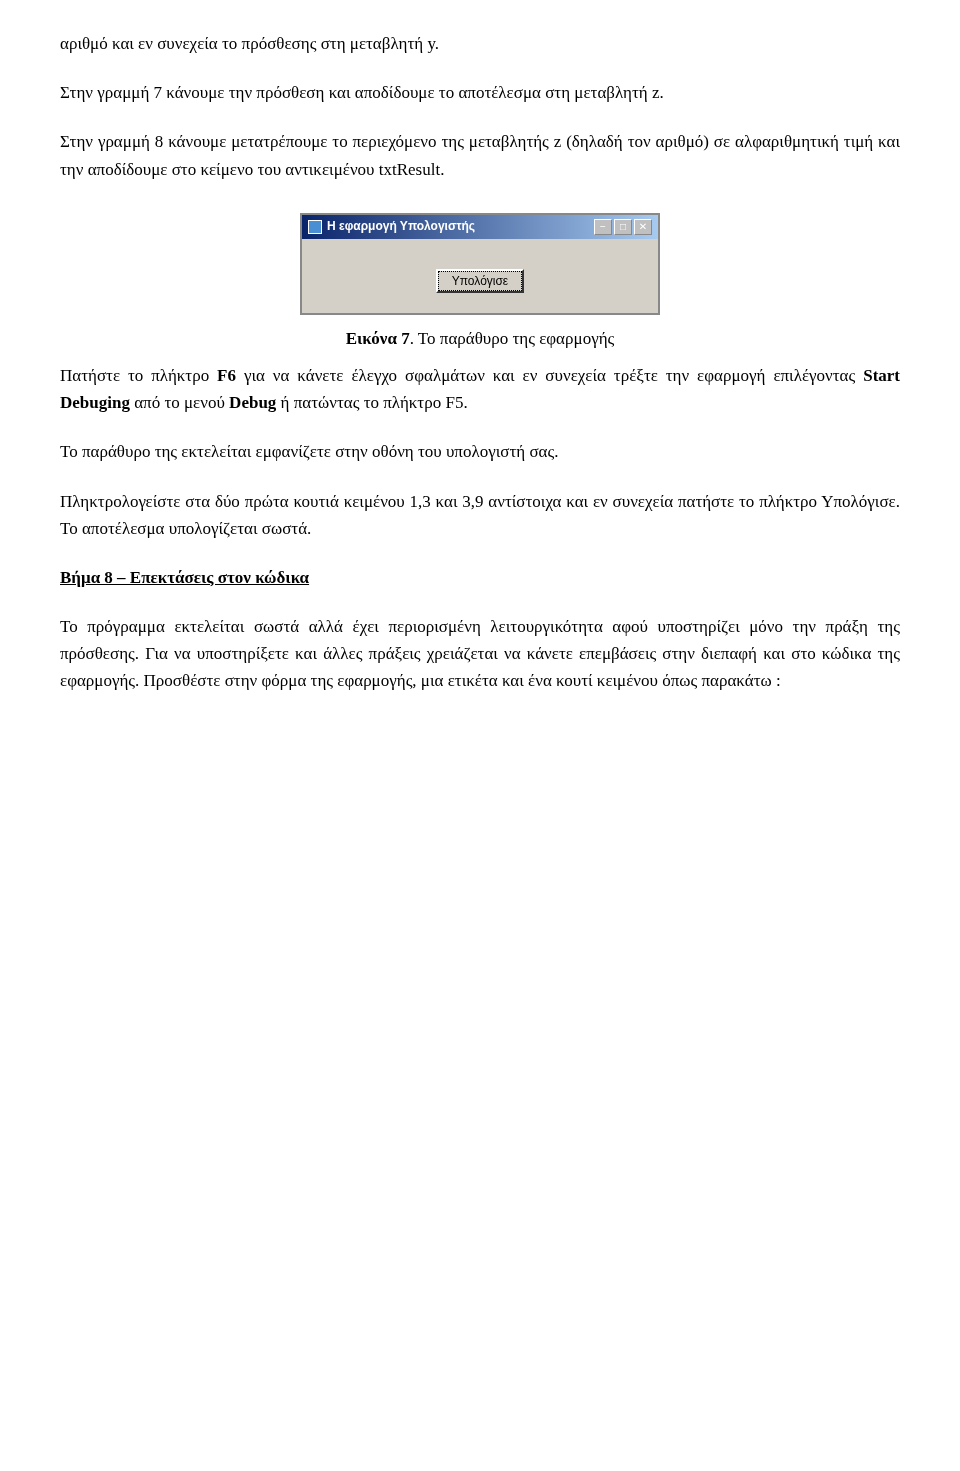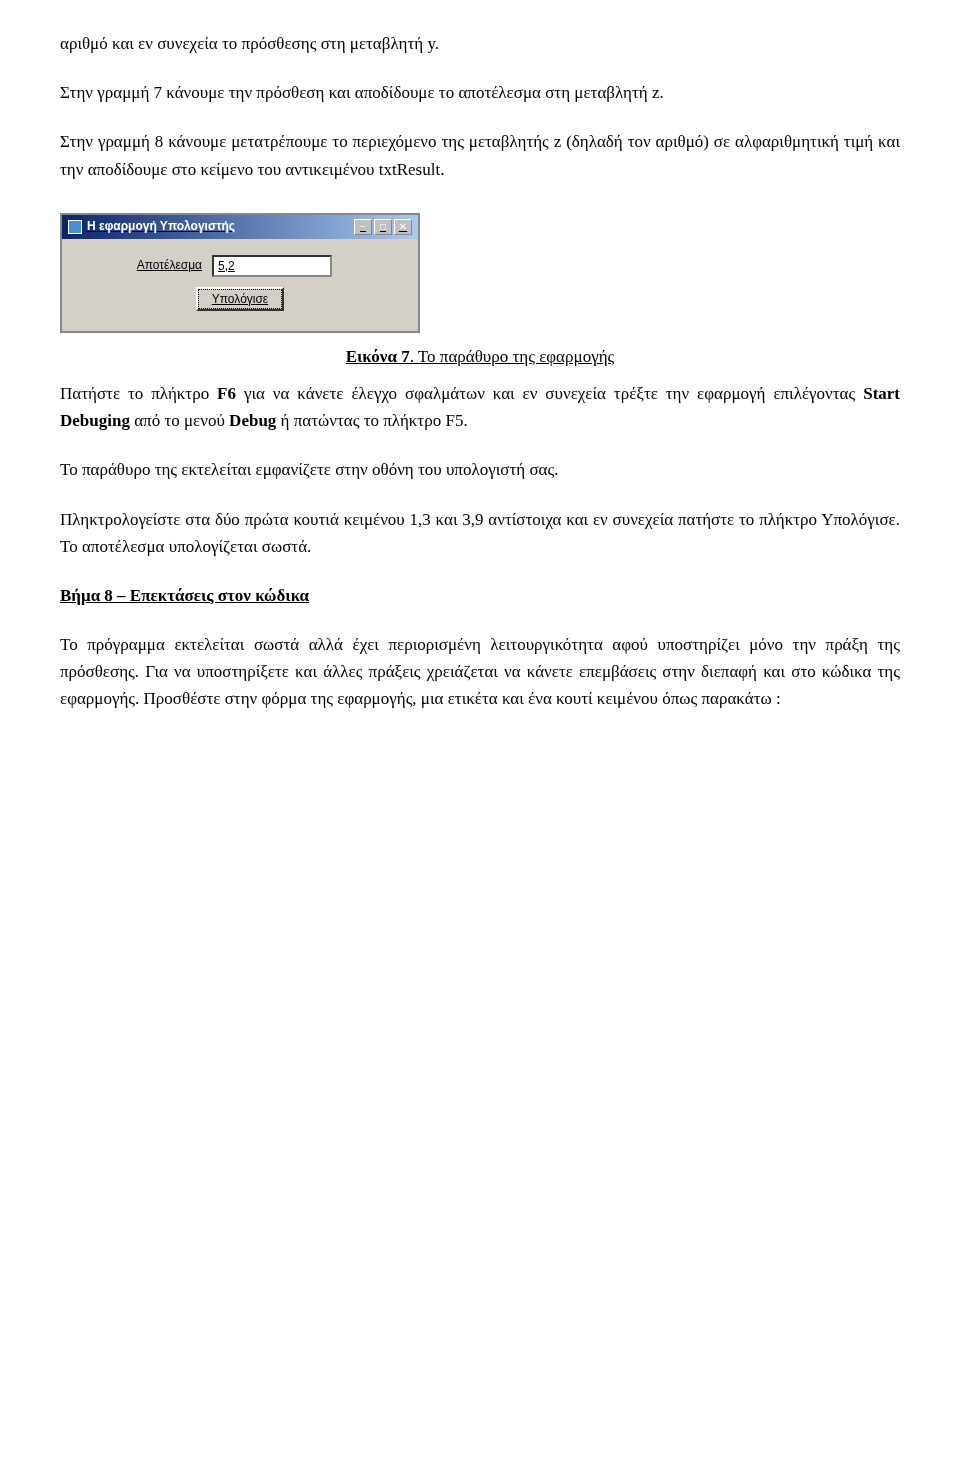--- a/index.html
+++ b/index.html
@@ -12,22 +12,22 @@
       padding: 30px 60px 40px 60px;
       line-height: 1.6;
     }
     .paragraph {
       margin-bottom: 22px;
       text-align: justify;
     }
     .figure-container {
       display: flex;
       flex-direction: column;
+      align-items: center;
       margin: 30px 0 10px 0;
-      text-decoration: underline;
     }
     .win-window {
       border: 2px solid #888;
       background: #d4d0c8;
       width: 360px;
       font-family: "Tahoma", "Arial", sans-serif;
       font-size: 12px;
     }
     .win-titlebar {
       background: linear-gradient(to right, #0a246a, #a6caf0);
@@ -90,21 +90,21 @@
       width: 120px;
       height: 22px;
       background: #fff;
       border: 2px inset #888;
       padding: 1px 4px;
       font-size: 12px;
     }
     .win-button-row {
       display: flex;
       justify-content: center;
-      margin-top: 5px;
+      margin-top: 14px;
     }
     .win-button {
       background: #d4d0c8;
       border: 2px outset #fff;
       border-right-color: #888;
       border-bottom-color: #888;
       padding: 3px 14px;
       font-size: 12px;
       cursor: pointer;
       font-family: "Tahoma", "Arial", sans-serif;
@@ -142,24 +142,20 @@
         <span class="win-title-text">Η εφαρμογή Υπολογιστής</span>
       </div>
       <div class="win-controls">
         <div class="win-btn">−</div>
         <div class="win-btn">□</div>
         <div class="win-btn">✕</div>
       </div>
     </div>
     <div class="win-body">
 
-      <div class="win-row">
-        <div class="win-label">Αποτέλεσμα</div>
-        <input class="win-input" readonly="" value="5,2" style="">
-      </div>
       <div class="win-button-row">
         <button class="win-button">Υπολόγισε</button>
       </div>
     </div>
   </div>
   <div class="figure-caption">
     <span class="bold">Εικόνα 7</span><span>. Το παράθυρο της εφαρμογής</span>
   </div>
 </div>
 

